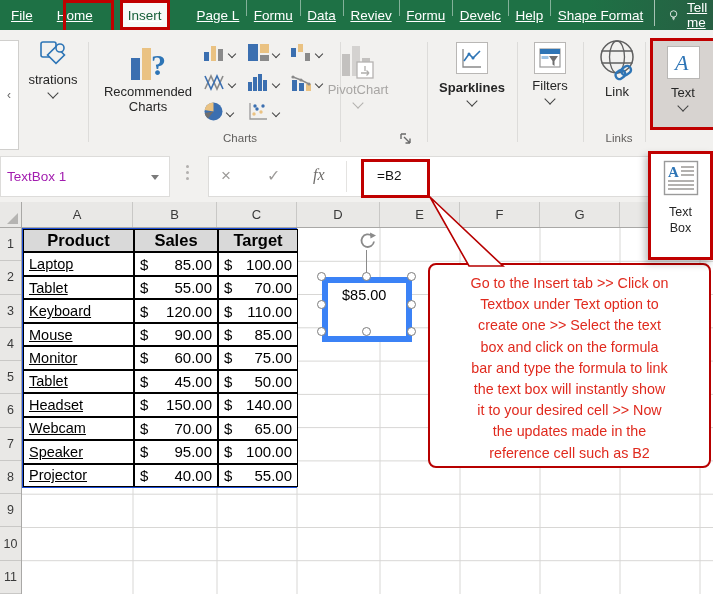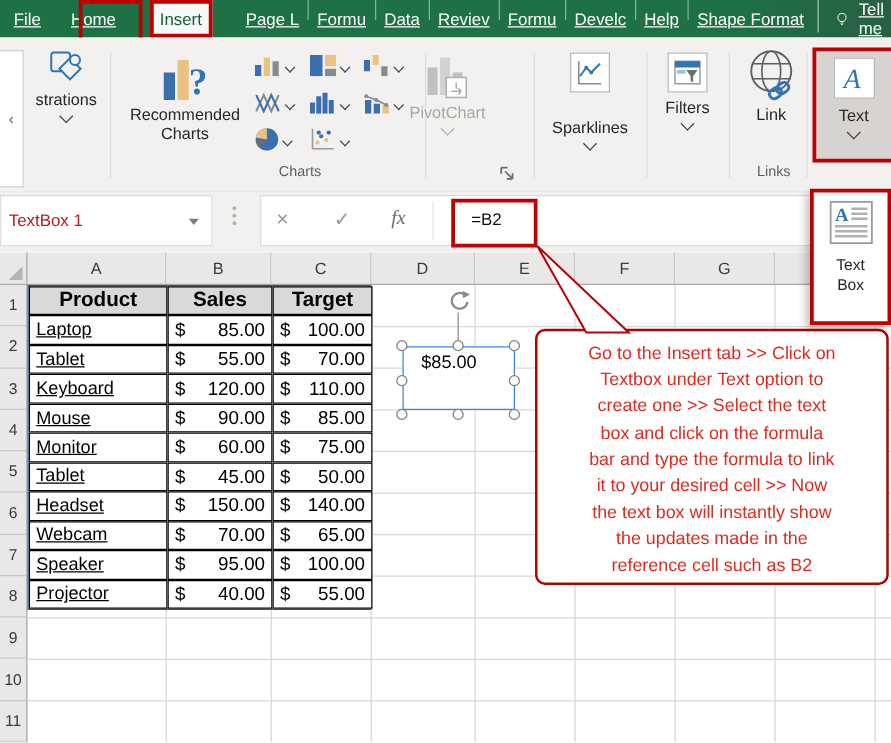--- a/index.html
+++ b/index.html
@@ -27,21 +27,21 @@
   .chev{width:7px;height:7px;border-right:1.6px solid #444;border-bottom:1.6px solid #444;transform:rotate(45deg);margin-top:2px;}
   .chev.grey{border-color:#b3b1af;}
   .chev.sm{width:5px;height:5px;}
   .iconbox{background:#fff;border:1px solid #b9b7b5;display:flex;align-items:center;justify-content:center;}
   .chartbtn{position:absolute;display:flex;align-items:center;gap:4px;}
   .textgroup{position:absolute;left:650px;top:8px;width:60px;height:86px;background:#d7d3d0;
     border:3px solid #c00000;display:flex;flex-direction:column;align-items:center;}
   
   .fbar{position:absolute;left:0;top:153px;width:713px;height:49px;background:#f2f1ef;}
   .namebox{position:absolute;left:0;top:3px;width:170px;height:41px;background:#fff;border:1px solid #dddcda;
-    display:flex;align-items:center;font-size:13.5px;color:#b91c1c;padding-left:6px;box-sizing:border-box;}
+    display:flex;align-items:center;font-size:13.5px;color:#a21caf;padding-left:6px;box-sizing:border-box;}
   .ndrop{position:absolute;right:10px;top:18px;width:0;height:0;border-left:4.5px solid transparent;border-right:4.5px solid transparent;border-top:5px solid #7a7a7a;}
   .dots{position:absolute;left:186px;top:12px;display:flex;flex-direction:column;gap:3px;}
   .dots i{width:3px;height:3px;background:#b2b0ae;border-radius:50%;}
   .fxbox{position:absolute;left:208px;top:3px;width:505px;height:41px;background:#fff;border:1px solid #dddcda;box-sizing:border-box;}
   .fxico{position:absolute;top:9px;font-size:16px;color:#9c9a98;}
   .fxdiv{position:absolute;left:137px;top:4px;width:1px;height:31px;background:#e4e3e1;}
   .formulatext{position:absolute;left:168px;top:11px;font-size:13.5px;color:#111;}
   .redbox-formula{position:absolute;left:361px;top:159px;width:63px;height:33px;border:3px solid #c00000;}
   .redbox-insert{position:absolute;left:63px;top:0px;width:45px;height:28px;border:3px solid #c00000;pointer-events:none;}
   
@@ -56,21 +56,21 @@
   .rh{flex:1;display:flex;align-items:center;justify-content:center;font-size:12.5px;color:#3a3a3a;border-bottom:1px solid #c9c8c6;box-sizing:border-box;}
   .gridsvg{position:absolute;left:22px;top:26px;}
   
   .xltable{position:absolute;left:22px;top:228px;width:275px;height:260px;display:grid;
     grid-template-columns:111px 84px 80px;grid-template-rows:repeat(11,1fr);border:1px solid #1d4ed8;box-sizing:border-box;z-index:2;}
   .td{border:1px solid #000;display:flex;align-items:center;font-size:14.5px;color:#000;background:#fff;box-sizing:border-box;overflow:hidden;}
   .td.th{background:#d9d9d9;font-weight:bold;font-size:16.5px;justify-content:center;}
   .td.name{padding-left:5px;text-decoration:underline;}
   .td.money{justify-content:space-between;padding:0 5px;font-size:15px;}
   
-  .floatbox{position:absolute;left:322px;top:277px;width:90px;height:51px;background:#fff;border:1px solid #3b82f6;box-sizing:border-box;z-index:3;}
+  .floatbox{position:absolute;left:322px;top:277px;width:90px;height:65px;background:#fff;border:6px solid #3b82f6;box-sizing:border-box;z-index:3;}
   .floatbox .val{position:absolute;left:14px;top:4px;font-size:14.5px;color:#000;}
   .hnd{position:absolute;width:9px;height:9px;border:1.6px solid #7d7d7d;background:#fff;border-radius:50%;box-sizing:border-box;z-index:4;}
   .rotline{position:absolute;left:366px;top:250px;width:1px;height:27px;background:#8a8a8a;z-index:3;}
   .rotico{position:absolute;left:358px;top:232px;z-index:3;}
   
   .callout{position:absolute;left:428px;top:263px;width:283px;height:205px;background:#fff;border:2.5px solid #b70000;
     border-radius:8px;box-sizing:border-box;z-index:5;padding-top:8px;}
   .callout div{text-align:center;font-size:14.3px;line-height:21.2px;color:#e02a1e;white-space:nowrap;}
   .tailsvg{position:absolute;left:0;top:0;width:713px;height:594px;z-index:6;pointer-events:none;}
   
@@ -233,21 +233,21 @@
 
     <div class="rbtn" style="left:429px;top:12px;width:86px;">
       <div class="iconbox" style="width:30px;height:30px;">
         <svg width="24" height="24" viewBox="0 0 24 24">
           <path d="M3 3 V21 H21" stroke="#8a8a8a" stroke-width="1.3" fill="none"></path>
           <polyline points="4,15 9,8 13,12 20,5" fill="none" stroke="#2e75b6" stroke-width="1.6"></polyline>
           <circle cx="9" cy="8" r="1.5" fill="#2e75b6"></circle>
             <circle cx="13" cy="12" r="1.5" fill="#2e75b6"></circle>
         </svg>
       </div>
-      <div class="rlabel" style="margin-top:20px;">Sparklines</div>
+      <div class="rlabel" style="margin-top:6px;font-weight:bold;">Sparklines</div>
       <i class="chev"></i>
     </div>
     <i class="vsep" style="left:517px;"></i>
 
     <div class="rbtn" style="left:519px;top:12px;width:62px;">
       <div class="iconbox" style="width:30px;height:30px;">
         <svg width="22" height="20" viewBox="0 0 22 20">
           <rect x="1" y="1" width="20" height="18" fill="#fff" stroke="#9a9a9a" stroke-width="1.2"></rect>
           <rect x="1" y="1" width="20" height="5" fill="#2e75b6"></rect>
           <rect x="2.5" y="8" width="7" height="3" fill="#9cc3e5"></rect>
@@ -476,22 +476,22 @@
   <div class="hnd" style="left:317px;top:327px;"></div>
   <div class="hnd" style="left:362px;top:327px;"></div>
   <div class="hnd" style="left:407px;top:327px;"></div>
 
   <div class="callout">
     <div>Go to the Insert tab &gt;&gt; Click on</div>
     <div>Textbox under Text option to</div>
     <div>create one &gt;&gt; Select the text</div>
     <div>box and click on the formula</div>
     <div>bar and type the formula to link</div>
+    <div>the text box will instantly show</div>
     <div>it to your desired cell &gt;&gt; Now</div>
-    <div>the text box will instantly show</div>
     <div>the updates made in the</div>
     <div>reference cell such as B2</div>
   </div>
   <svg class="tailsvg">
     <polygon points="430,197 469,266 503,266" fill="#ffffff" stroke="#b70000" stroke-width="1.6"></polygon>
   </svg>
 
   <div class="tbpanel">
     <svg width="36" height="36" viewBox="0 0 36 36" style="margin-top:6px;">
       <rect x="1.5" y="1.5" width="33" height="33" fill="#fff" stroke="#9a9a9a" stroke-width="1.4"></rect>

